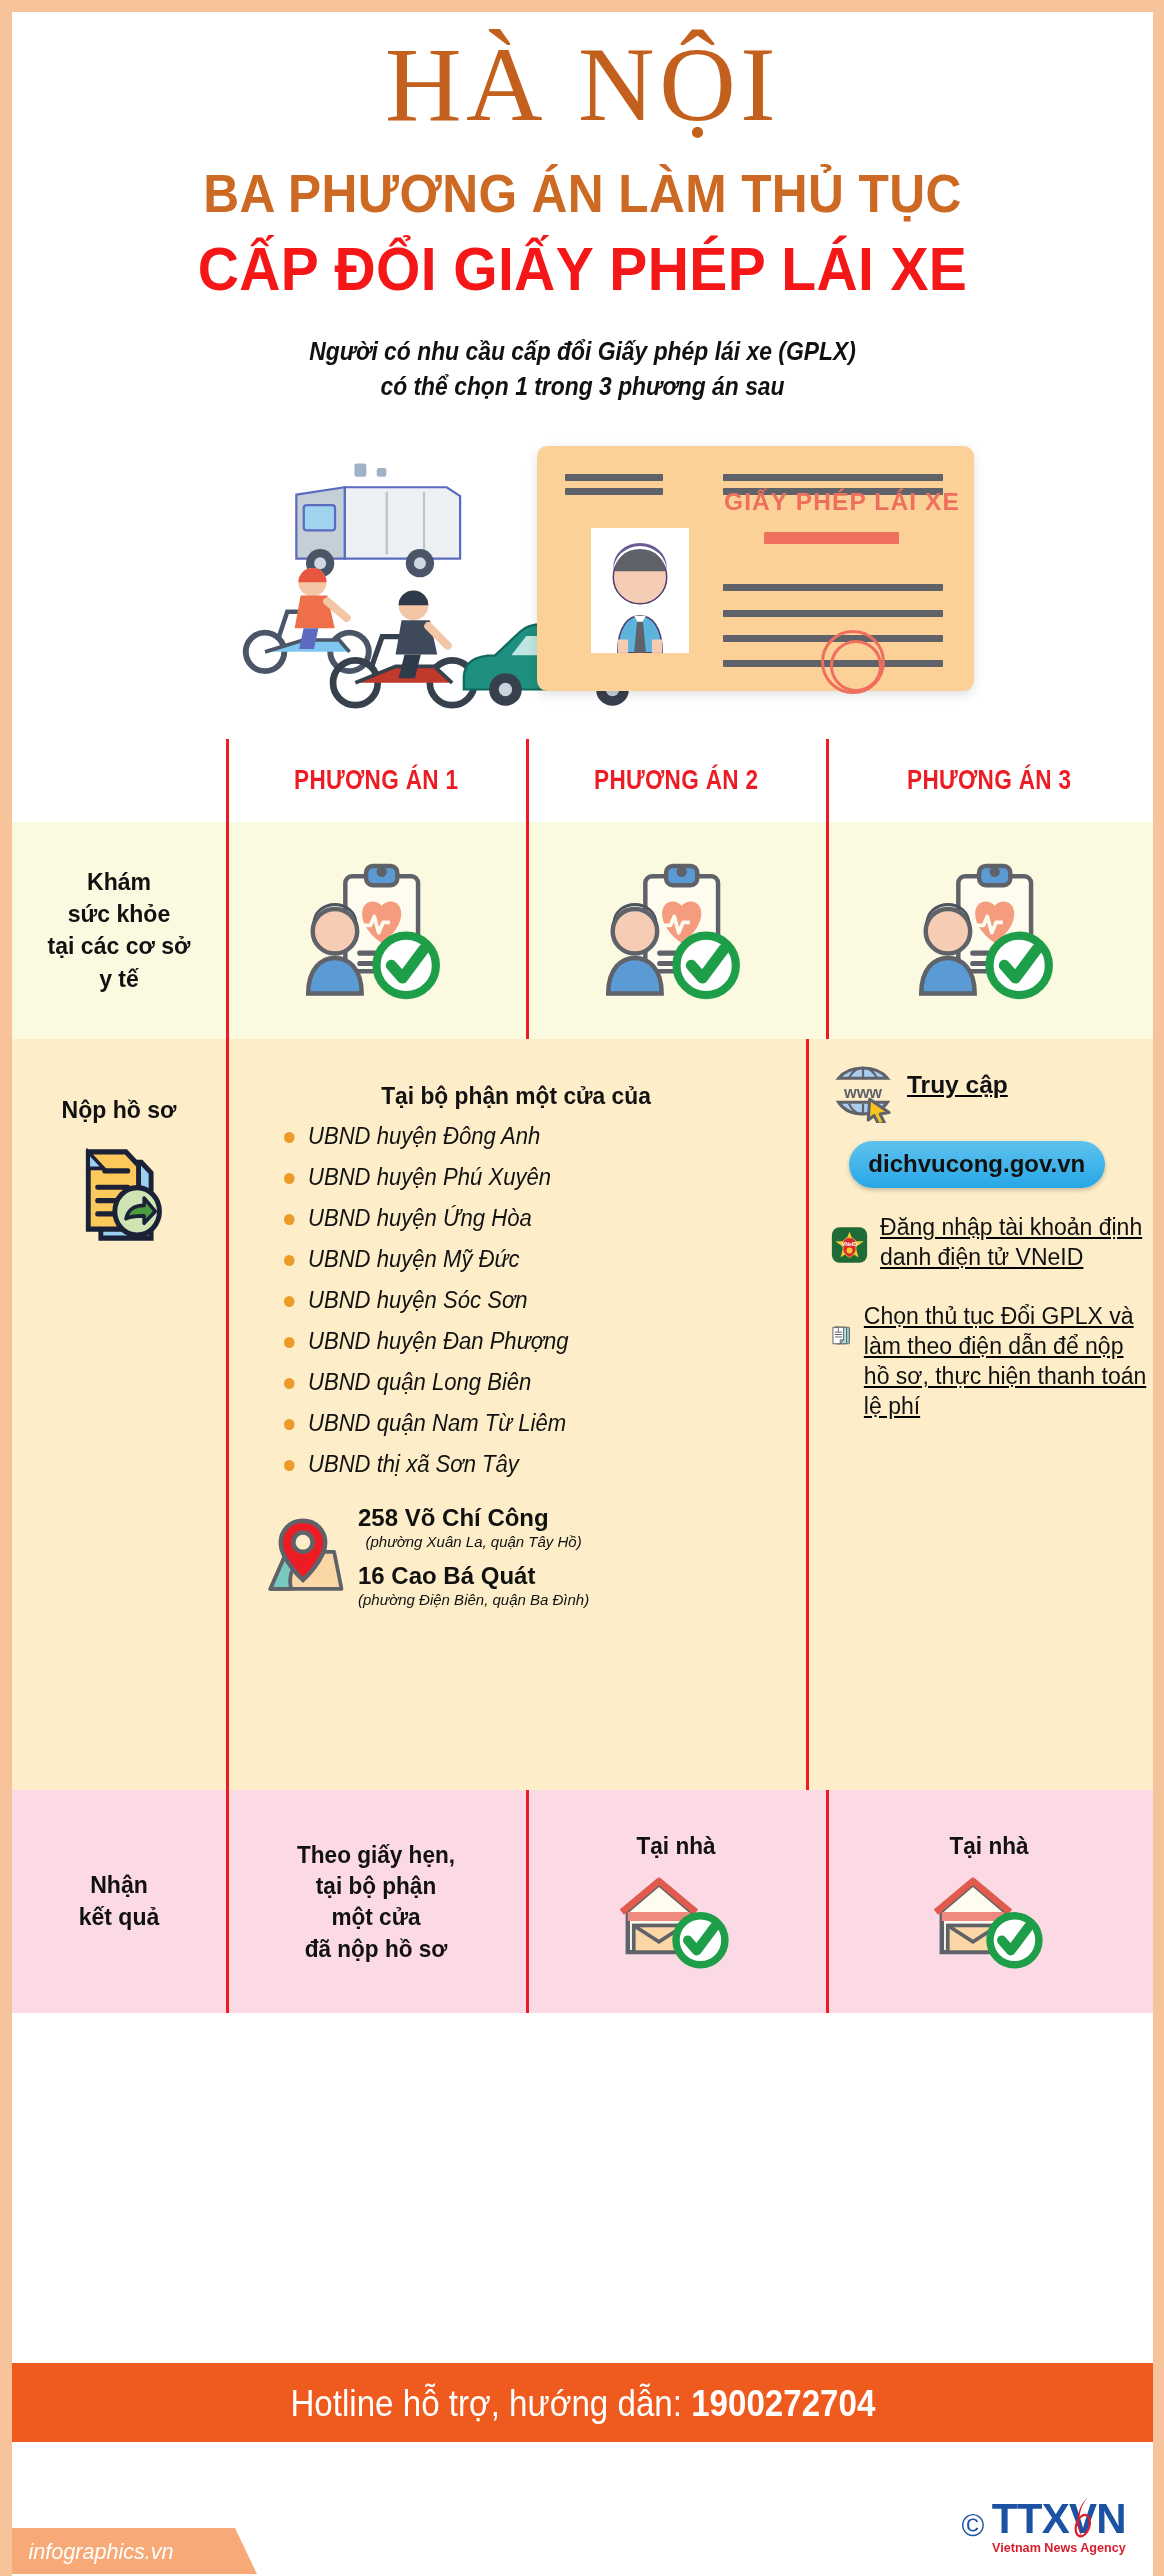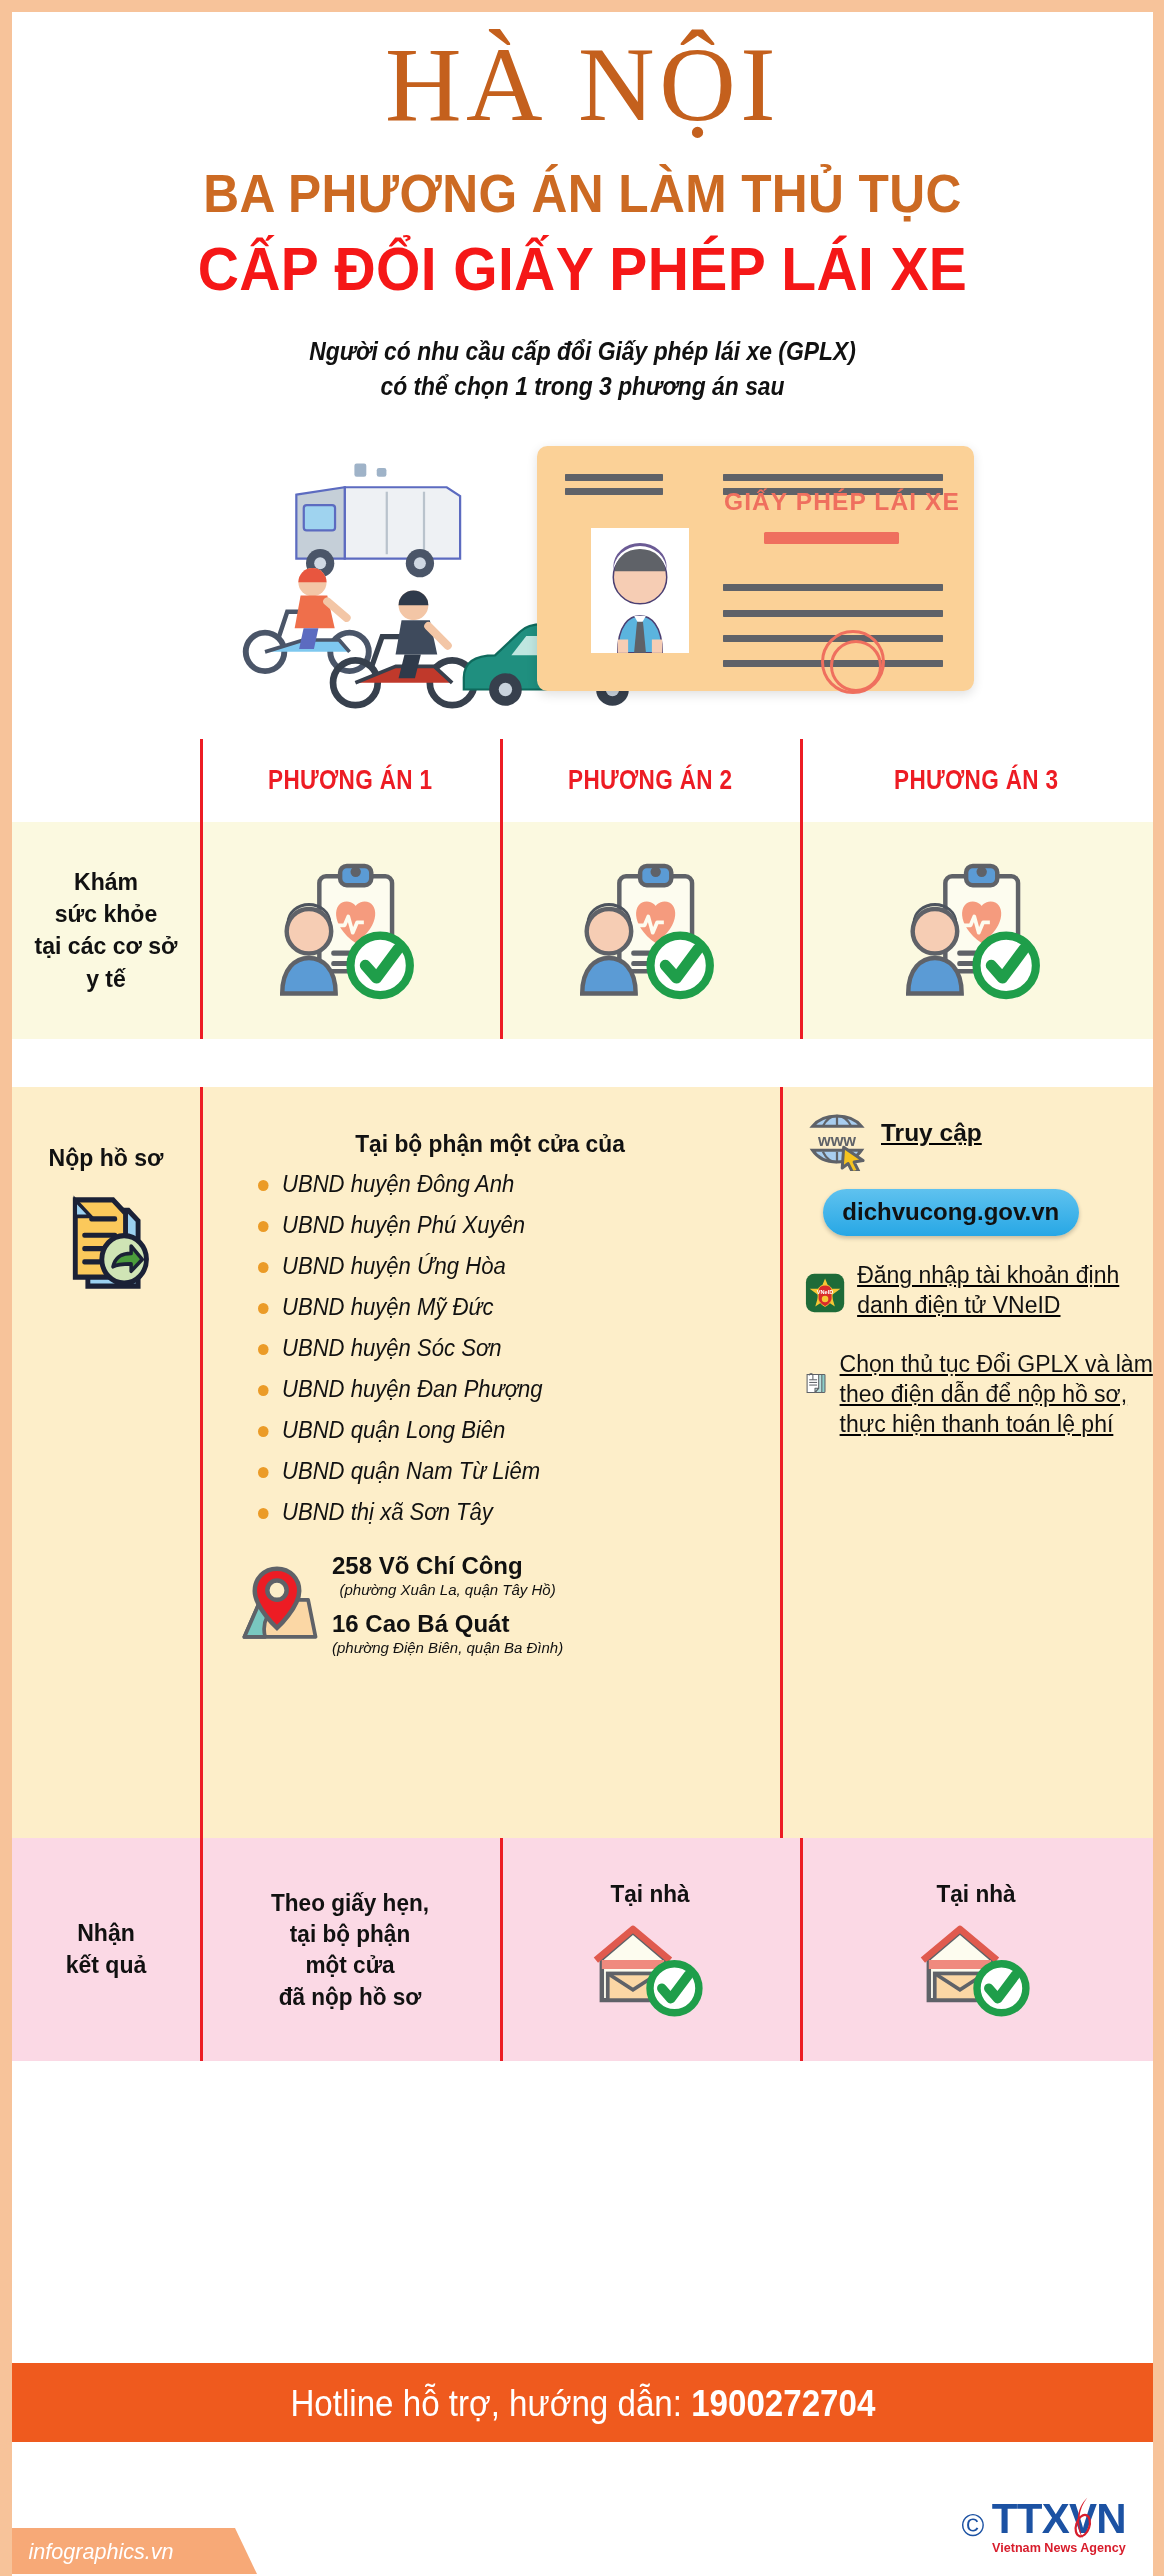--- a/index.html
+++ b/index.html
@@ -107,40 +107,40 @@
   .seal:after {
     content:""; position:absolute; left:6px; top:6.7px;
     width:46px; height:46px; border:3px solid #ef6f5e; border-radius:50%;
   }
   .veh { position: absolute; }
 
   
   .table { position: relative; margin-top: 4.5px; }
   .row { display: flex; position: relative; }
   .cell { position: relative; }
-  .c-label { width: 188px; flex: none; }
+  .c-label { width: 214px; flex: none; }
   .c1 { width: 300px; flex: none; }
   .c2 { width: 300px; flex: none; }
   .c3 { flex: 1 1 auto; }
 
   .vline { position: absolute; top: 0; bottom: 0; width: 3px; background: #ed1c24; }
 
   .hdr { height: 83px; background: #ffffff; }
   .hdr .cell { display: flex; align-items: center; justify-content: center; }
   .hdr-text {
     color: #ed1c24;
     font-size: 27.5px;
     font-weight: bold;
     letter-spacing: 0.4px;
     transform: scaleX(0.82);
     white-space: nowrap;
   }
 
   .band-yellow { background: #fbf9e0; }
-  .band-cream  { background: #fdeec9; margin-top: 48px; }
+  .band-cream  { background: #fdeec9; }
   .band-pink   { background: #fbd9e5; }
 
   .rowlabel {
     display: flex; flex-direction: column;
     align-items: center; justify-content: center;
     text-align: center;
     color: #111;
     font-size: 24.5px;
     font-weight: bold;
     line-height: 1.32;

